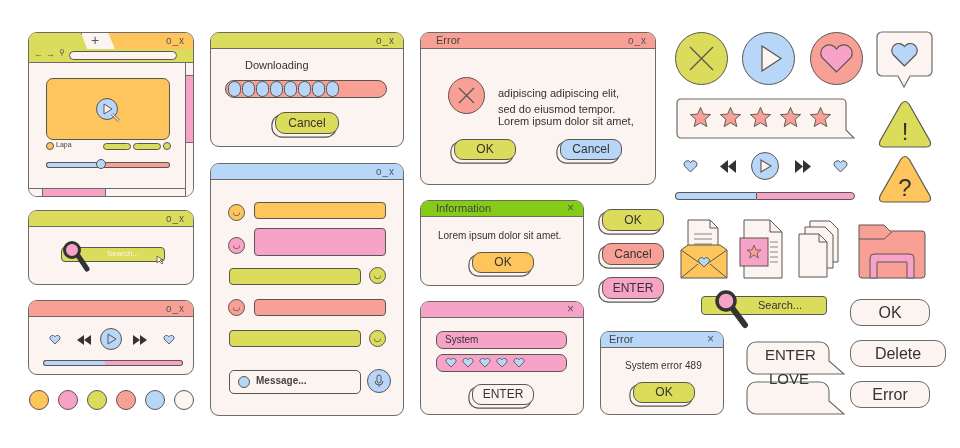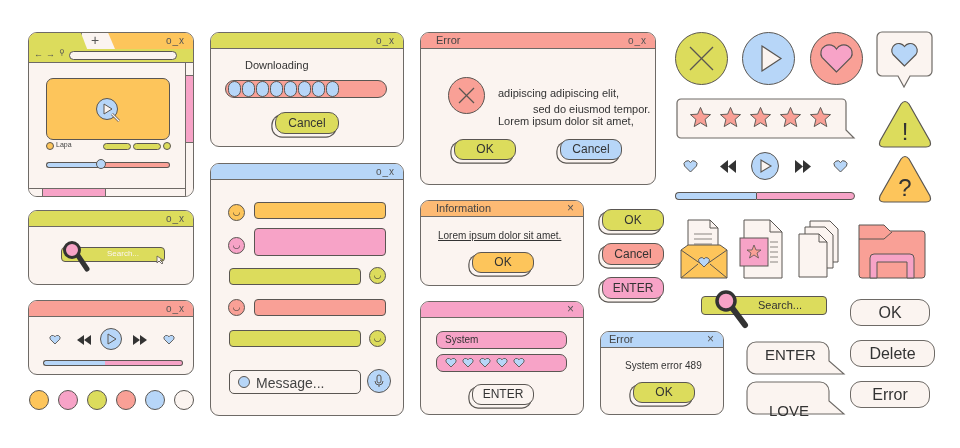--- a/index.html
+++ b/index.html
@@ -138,21 +138,21 @@
   <div class="circle" style="left:158px;top:103px;width:17px;height:17px;background:#dcdc5c;font-size:9px;text-align:center;line-height:15px;color:#333;">◡</div>
 
   <div class="circle" style="left:17px;top:135px;width:17px;height:17px;background:#f9a096;font-size:9px;text-align:center;line-height:15px;color:#333;">◡</div>
   <div class="pill" style="left:43px;top:135px;width:132px;height:17px;background:#f9a096;border-radius:4px;"></div>
 
   <div class="pill" style="left:18px;top:166px;width:132px;height:17px;background:#dcdc5c;border-radius:4px;"></div>
   <div class="circle" style="left:158px;top:166px;width:17px;height:17px;background:#dcdc5c;font-size:9px;text-align:center;line-height:15px;color:#333;">◡</div>
 
   <div class="pill" style="left:18px;top:206px;width:132px;height:24px;background:#fbf4f0;border-radius:5px;"></div>
   <div class="circle" style="left:27px;top:212px;width:12px;height:12px;background:#b7d6f8;"></div>
-  <span class="txt" style="left:45px;top:211px;font-size:14px;color:#444;">Message...</span>
+  <span class="txt" style="left:45px;top:211px;font-size:10px;color:#444;font-weight:bold;">Message...</span>
   <div class="circle" style="left:156px;top:205px;width:24px;height:24px;background:#b7d6f8;">
     <svg width="22" height="22" viewBox="0 0 22 22">
         <rect x="9" y="5" width="4" height="8" rx="2" fill="none" stroke="#5a5652" stroke-width="1"></rect>
         <path d="M7 11 A4 4 0 0 0 15 11" fill="none" stroke="#5a5652" stroke-width="1"></path>
         <line x1="11" y1="15" x2="11" y2="17" stroke="#5a5652" stroke-width="1"></line>
       </svg>
   </div>
 </div>
 
 <div class="win" style="left:420px;top:32px;width:236px;height:153px;">
@@ -161,31 +161,31 @@
     <span class="ctrls">o_x</span>
   </div>
   <div class="circle" style="left:27px;top:44px;width:37px;height:37px;background:#f9a096;">
     <svg width="35" height="35" viewBox="0 0 35 35">
         <line x1="10" y1="10" x2="25" y2="25" stroke="#5a5652" stroke-width="1.2"></line>
         <line x1="25" y1="10" x2="10" y2="25" stroke="#5a5652" stroke-width="1.2"></line>
       </svg>
   </div>
   <span class="txt" style="left:77px;top:37px;font-size:11px;color:#333;margin-top:45px;">Lorem ipsum dolor sit amet,</span>
   <span class="txt" style="left:77px;top:54px;font-size:11px;color:#333;">adipiscing adipiscing elit,</span>
-  <span class="txt" style="left:77px;top:70px;font-size:11px;color:#333;margin-left:35px;">sed do eiusmod tempor.</span>
+  <span class="txt" style="left:77px;top:70px;font-size:11px;color:#333;">sed do eiusmod tempor.</span>
   <div class="btn" style="left:33px;top:106px;width:62px;height:21px;background:#dcdc5c;font-size:12px;line-height:19px;">OK</div>
   <div class="btn" style="left:139px;top:106px;width:62px;height:21px;background:#b7d6f8;font-size:12px;line-height:19px;">Cancel</div>
 </div>
 
 <div class="win" style="left:420px;top:200px;width:164px;height:86px;">
-  <div class="bar" style="background:#fdba74;padding-left:15px;">
+  <div class="bar" style="background:#84cc16;padding-left:15px;">
     <span>Information</span>
     <span class="ctrls" style="font-size:12px;">×</span>
   </div>
-  <span class="txt" style="left:17px;top:29px;font-size:10px;color:#333;text-decoration:underline;">Lorem ipsum dolor sit amet.</span>
+  <span class="txt" style="left:17px;top:29px;font-size:10px;color:#333;">Lorem ipsum dolor sit amet.</span>
   <div class="btn" style="left:51px;top:51px;width:62px;height:21px;background:#fdc55b;font-size:12px;line-height:19px;">OK</div>
 </div>
 
 <div class="win" style="left:420px;top:301px;width:164px;height:114px;">
   <div class="bar" style="background:#f7a3c7;">
     <span class="ctrls" style="font-size:12px;">×</span>
   </div>
   <div class="pill" style="left:15px;top:29px;width:131px;height:18px;background:#f7a3c7;border-radius:7px;"></div>
   <span class="txt" style="left:24px;top:32px;font-size:10px;color:#333;">System</span>
   <div class="pill" style="left:15px;top:52px;width:131px;height:18px;background:#f7a3c7;border-radius:7px;"></div>
@@ -338,17 +338,17 @@
     <circle cx="13" cy="13" r="9" fill="#f7a3c7" stroke="#333" stroke-width="3.5"></circle>
   </svg>
 
 <svg class="abs" style="left:746px;top:341px;" width="100" height="34" viewBox="0 0 100 34">
     <path d="M10 1 H74 A9 9 0 0 1 83 10 V20 L98 33 H10 A9 9 0 0 1 1 24 V10 A9 9 0 0 1 10 1 Z" fill="#fbf4f0" stroke="#6e6a66" stroke-width="1.1"></path>
   </svg>
 <span class="txt" style="left:765px;top:346px;font-size:15px;color:#333;">ENTER</span>
 <svg class="abs" style="left:746px;top:381px;" width="100" height="34" viewBox="0 0 100 34">
     <path d="M10 1 H74 A9 9 0 0 1 83 10 V20 L98 33 H10 A9 9 0 0 1 1 24 V10 A9 9 0 0 1 10 1 Z" fill="#fbf4f0" stroke="#6e6a66" stroke-width="1.1"></path>
   </svg>
-<span class="txt" style="left:769px;top:402px;font-size:15px;color:#333;">LOVE</span>
+<span class="txt" style="left:769px;top:370px;font-size:15px;color:#333;">LOVE</span>
 
 <div class="pill" style="left:850px;top:299px;width:80px;height:27px;background:#fbf4f0;border-color:#6e6a66;border-radius:11px;text-align:center;font-size:16px;line-height:25px;color:#333;">OK</div>
-<div class="pill" style="left:850px;top:340px;width:85px;height:27px;background:#fbf4f0;border-color:#6e6a66;border-radius:11px;text-align:center;font-size:16px;line-height:25px;color:#333;">Delete</div>
+<div class="pill" style="left:850px;top:340px;width:96px;height:27px;background:#fbf4f0;border-color:#6e6a66;border-radius:11px;text-align:center;font-size:16px;line-height:25px;color:#333;">Delete</div>
 <div class="pill" style="left:850px;top:381px;width:80px;height:27px;background:#fbf4f0;border-color:#6e6a66;border-radius:11px;text-align:center;font-size:16px;line-height:25px;color:#333;">Error</div>
 
 </body></html>

